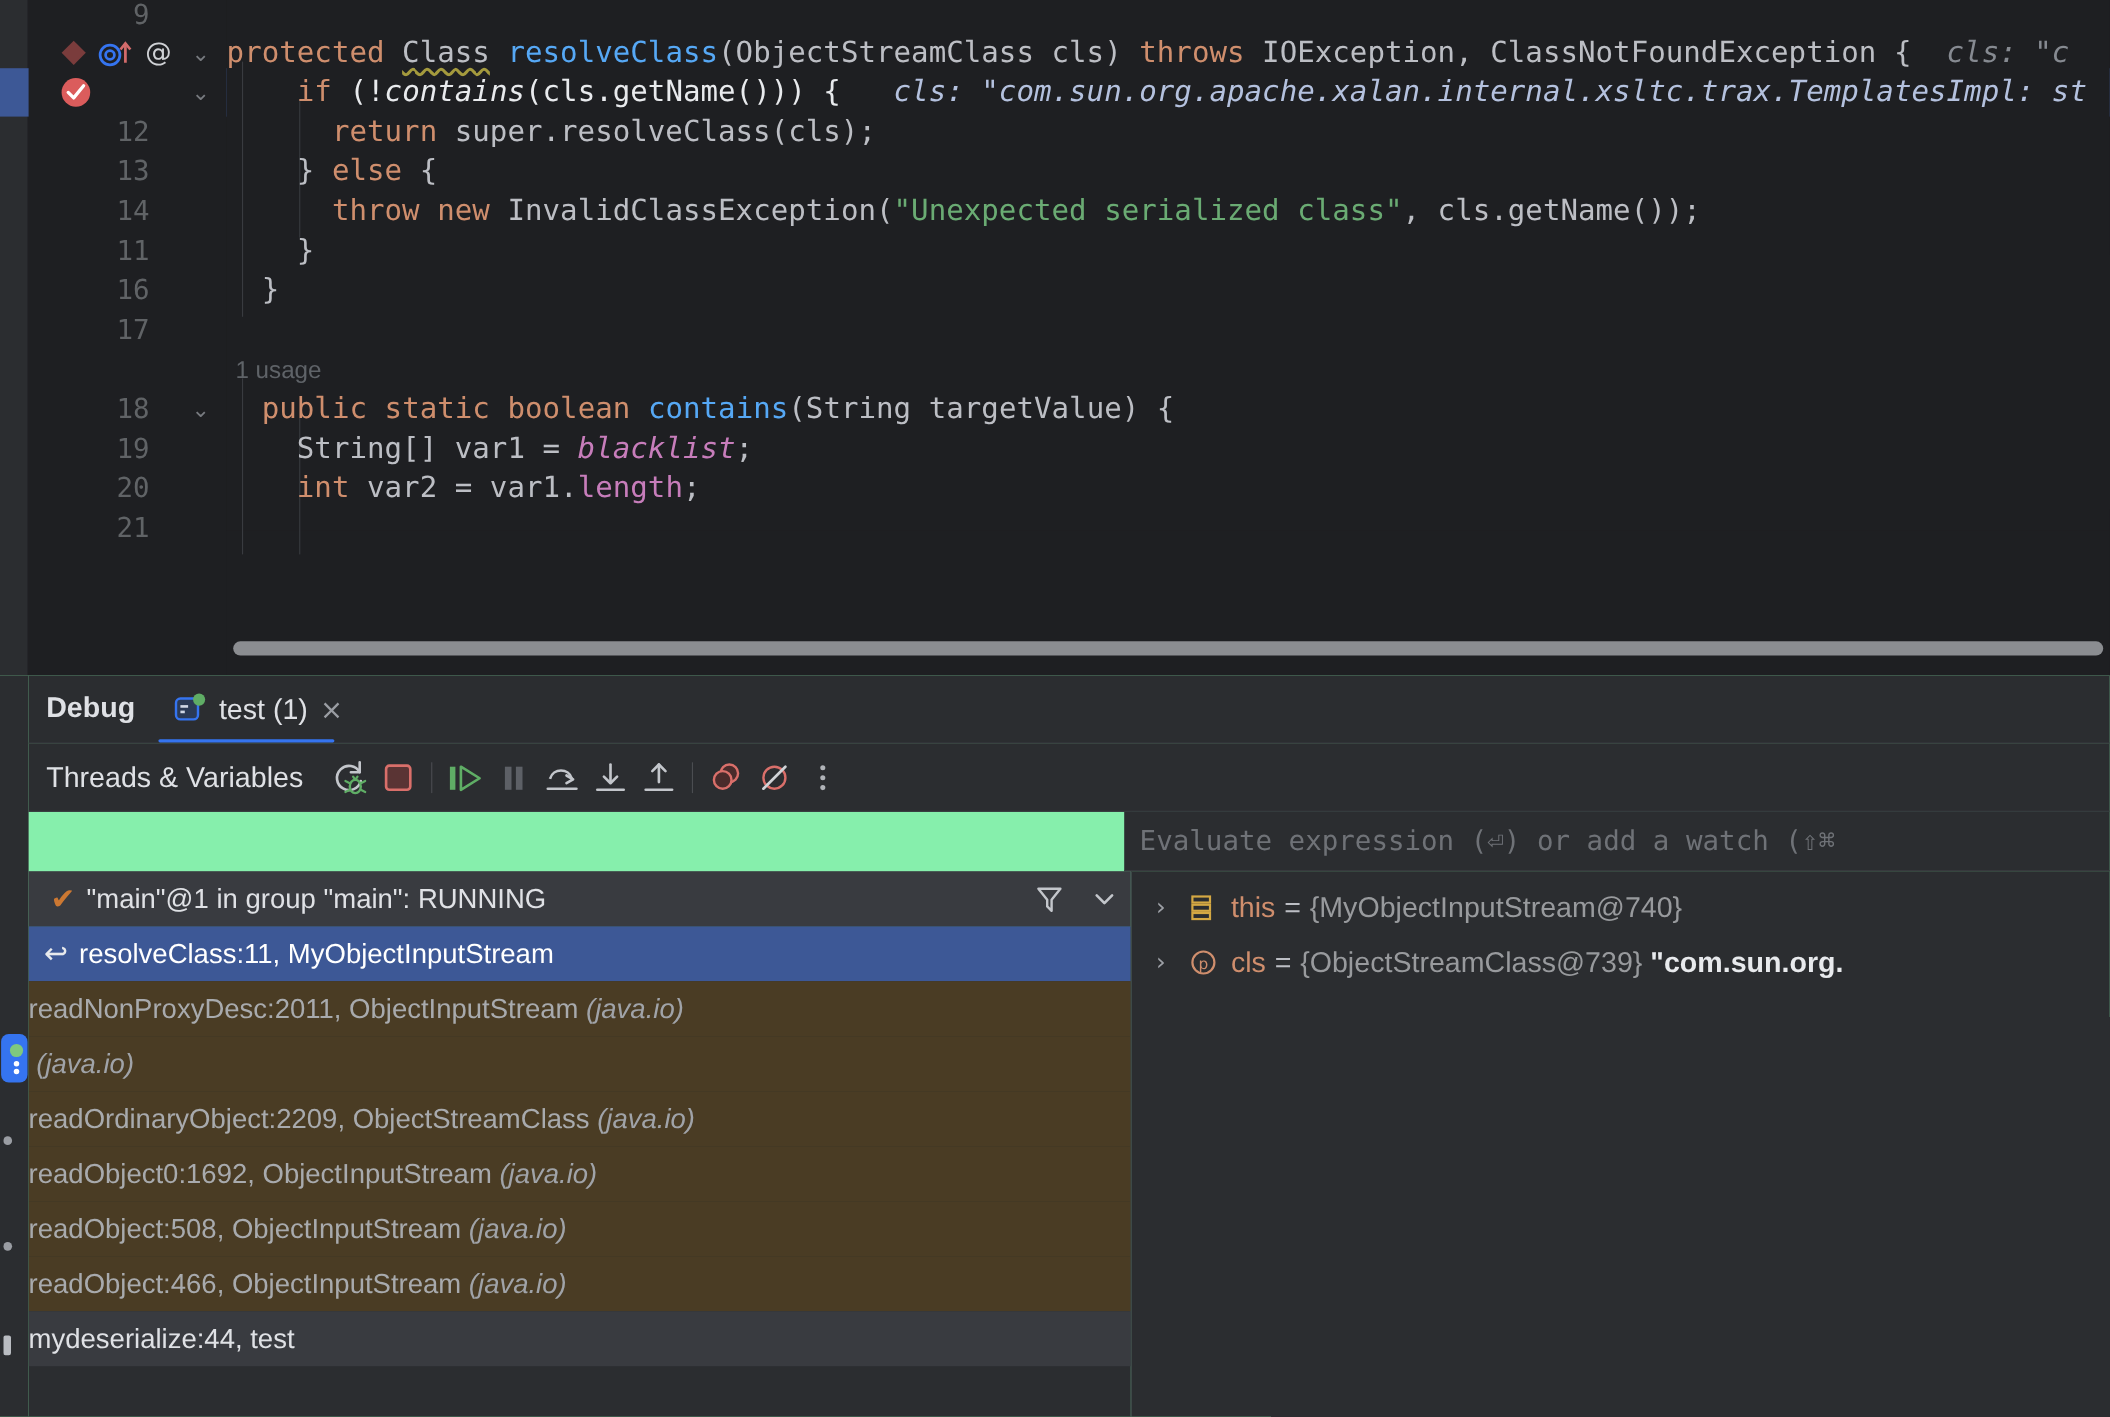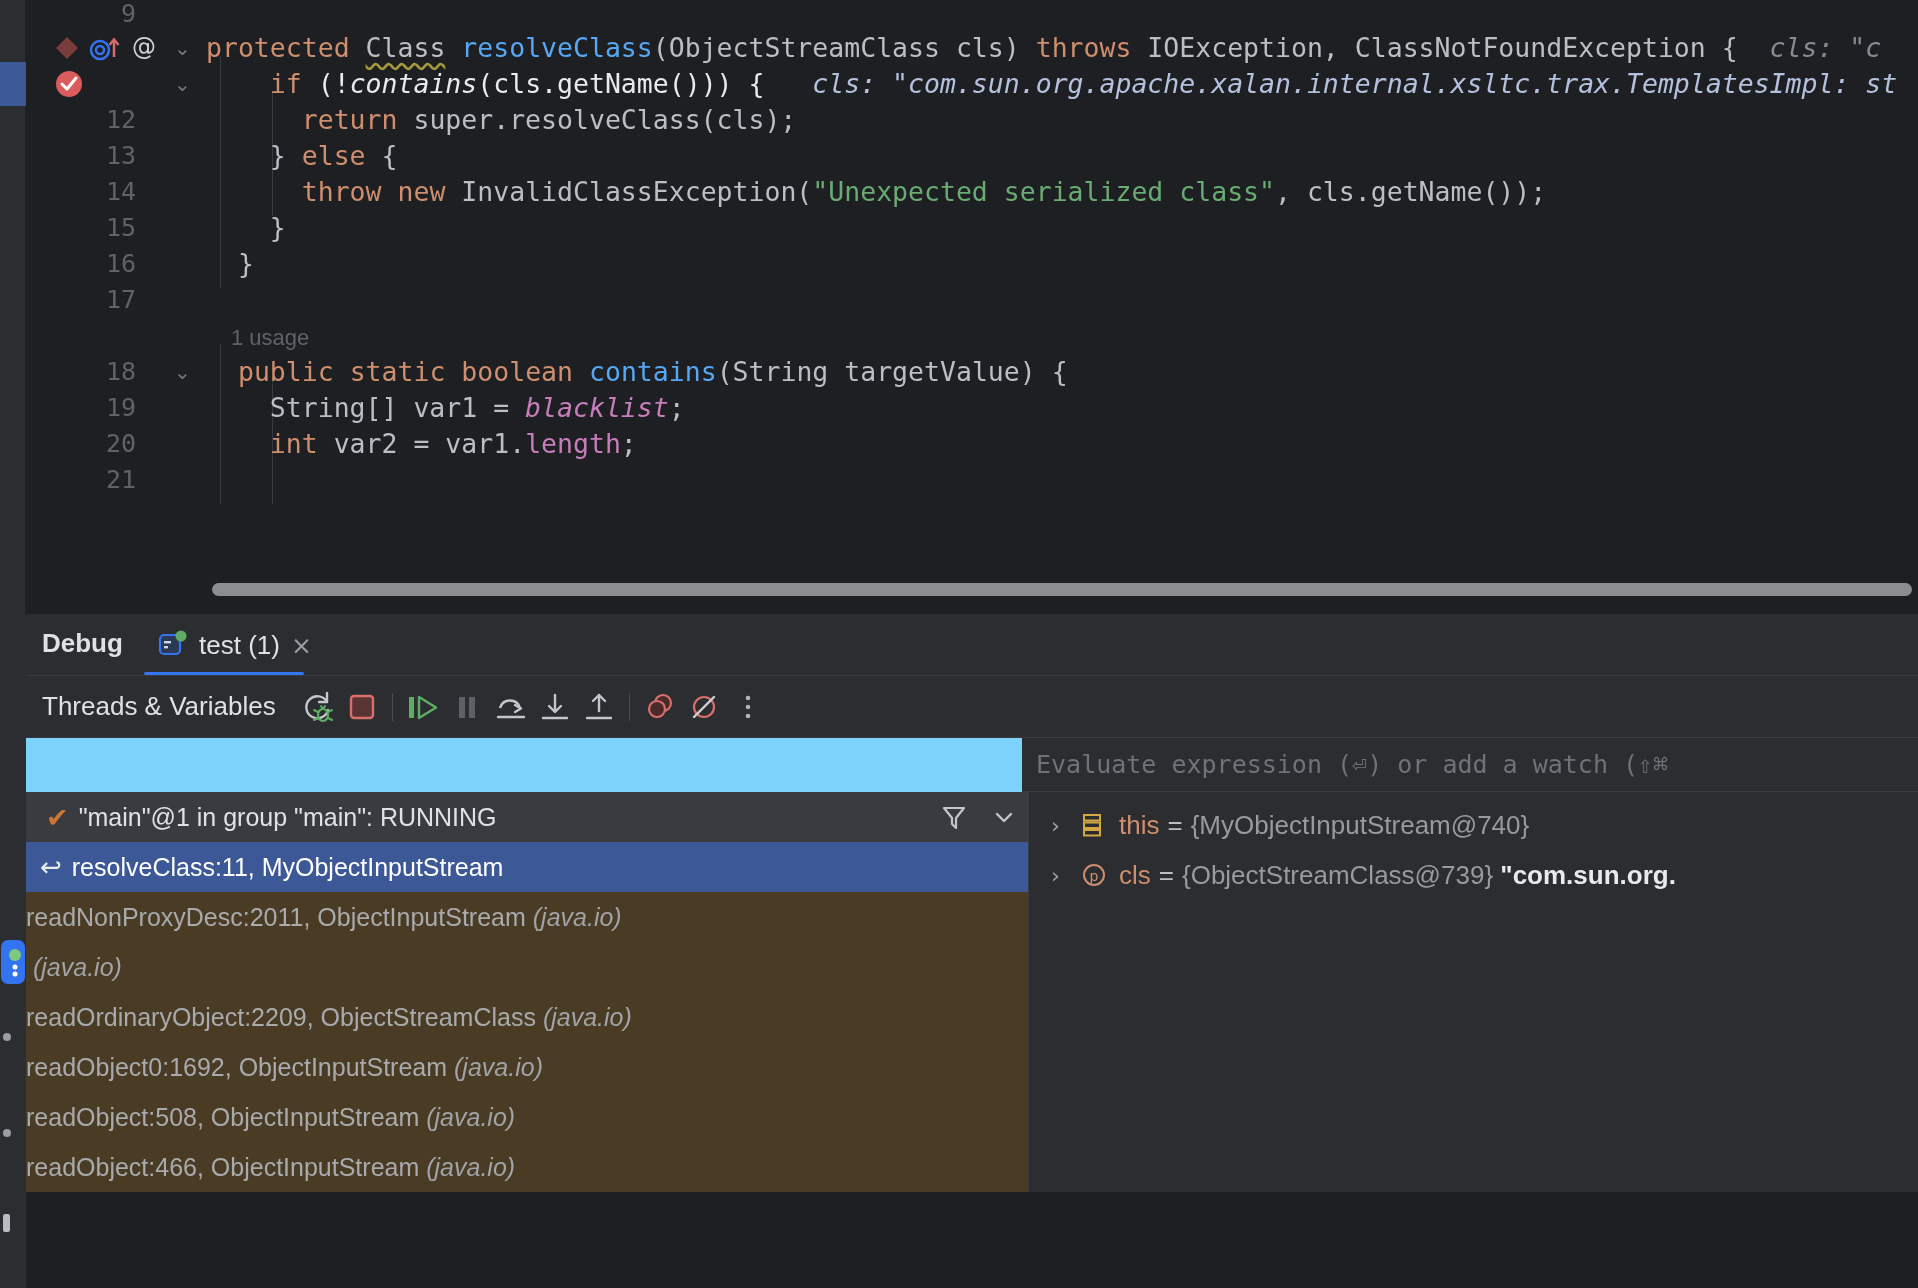--- a/index.html
+++ b/index.html
@@ -80,22 +80,22 @@
   .ed-scroll {
     position: absolute; left: 212px; right: 0; bottom: 18px; height: 13px;
   }
   .ed-scroll-thumb {
     position: absolute; left: 0; top: 0; width: 1700px; height: 13px;
     background: #8b8d91; border-radius: 7px;
   }
 
   
   .debug-win {
-    position: absolute; left: 0; top: 614px; width: 1918px; height: 578px;
-    background: #7dd3fc;
+    position: absolute; left: 0; top: 614px; width: 1918px; height: 674px;
+    background: #86efac;
   }
   .tw-stripe {
     position: absolute; left: 0; top: 0; width: 26px; height: 674px;
     background: #2b2d30;
   }
   .stripe-btn { position: absolute; left: 3px; width: 21px; }
   .stripe-ico-run {
     position: absolute; left: 1px; top: 326px; width: 24px; height: 44px;
     background: #3574f0; border-radius: 7px;
   }
@@ -228,21 +228,21 @@
 
     <div class="hl-row-gutter" style="top:62px;"></div>
     <div class="hl-row" style="top:62px;"></div>
     <div class="caret-bar" style="left:206px; top:62px;"></div>
 
     <div class="gutter">
       <div class="lnum" style="top:-8px;">9</div>
       <div class="lnum" style="top:98px;">12</div>
       <div class="lnum" style="top:134px;">13</div>
       <div class="lnum" style="top:170px;">14</div>
-      <div class="lnum" style="top:206px;">15</div>
+      <div class="lnum" style="top:206px;">11</div>
       <div class="lnum" style="top:242px;">16</div>
       <div class="lnum" style="top:278px;">17</div>
       <div class="lnum" style="top:350px;">18</div>
       <div class="lnum" style="top:386px;">19</div>
       <div class="lnum" style="top:422px;">20</div>
       <div class="lnum" style="top:458px;">21</div>
 
       <div class="gicons" style="top:26px; display:flex; align-items:center; gap:8px;">
         <span>
           <svg width="26" height="26" viewBox="0 0 26 26">
@@ -291,21 +291,21 @@
       <div class="line" style="top:98px;"><span>      </span><span class="kw">return</span><span class="txt"> super.resolveClass(cls);</span></div>
 
       <div class="line" style="top:134px;"><span>    </span><span class="txt">} </span><span class="kw">else</span><span class="txt"> {</span></div>
 
       <div class="line" style="top:170px;"><span>      </span><span class="kw">throw</span><span> </span><span class="kw">new</span><span class="cls"> InvalidClassException(</span><span class="str">"Unexpected serialized class"</span><span class="txt">, cls.getName());</span></div>
 
       <div class="line" style="top:206px;"><span>    </span><span class="txt">}</span></div>
 
       <div class="line" style="top:242px;"><span>  </span><span class="txt">}</span></div>
 
-      <div class="line" style="top:314px;"><span style="margin-left:25px;text-align:right;" class="usage">1 usage</span></div>
+      <div class="line" style="top:314px;"><span style="margin-left:8px;text-align:right;" class="usage">1 usage</span></div>
 
       <div class="line" style="top:350px;"><span>  </span><span class="kw">public</span><span> </span><span class="kw">static</span><span> </span><span class="kw">boolean</span><span> </span><span class="fn">contains</span><span class="txt">(String targetValue) {</span></div>
 
       <div class="line" style="top:386px;"><span>    </span><span class="txt">String[] var1 = </span><span class="fld-i">blacklist</span><span class="txt">;</span></div>
 
       <div class="line" style="top:422px;"><span>    </span><span class="kw">int</span><span class="txt"> var2 = var1.</span><span class="fld">length</span><span class="txt">;</span></div>
     </div>
 
     <div class="ed-scroll">
       <div class="ed-scroll-thumb"></div>

